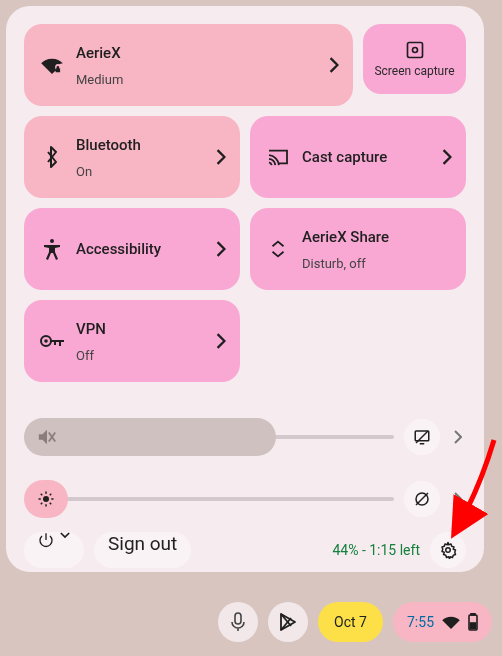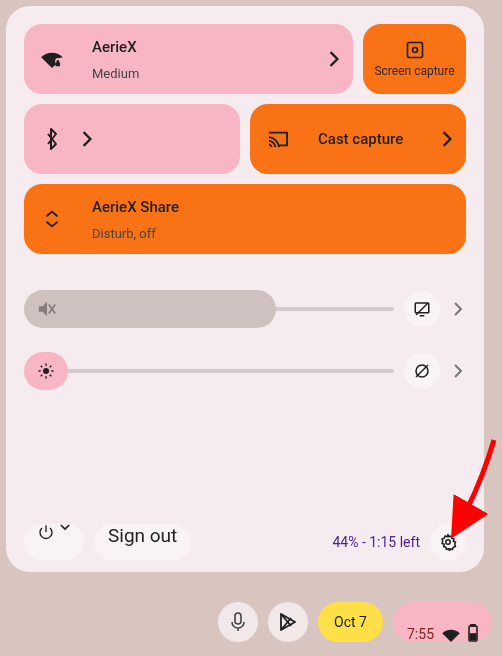--- a/index.html
+++ b/index.html
@@ -13,55 +13,55 @@
     .panel {
       position: absolute; top: 6px; left: 6px;
       width: 478px; height: 566px;
       background: #f6ecef;
       border-radius: 24px;
       padding: 18px 18px 12px 18px;
       display: flex; flex-direction: column;
     }
     .row { display: flex; gap: 10px; margin-bottom: 10px; }
     .tile {
-      background: #f97316;
+      background: #f9a8d4;
       border-radius: 18px;
       display: flex; align-items: center;
       padding: 14px 14px;
       cursor: pointer;
     }
     .tile.small { width: 103px; height: 70px; flex-direction: column; justify-content: center; gap: 4px; padding: 8px 4px; }
     .tile.small .lbl { font-size: 12px; text-align: center; color: #2a2a2a; line-height: 1.2; }
-    .tile.medium { flex: 1; height: 70px; gap: 16px; }
+    .tile.medium { flex: 1; height: 82px; }
     .tile.active { background: #f8b6c5; }
     .tile .icon { width: 28px; display: flex; justify-content: center; align-items: center; }
     .tile .txt { flex: 1; padding-left: 10px; }
     .tile .ttl { font-size: 15px; font-weight: 500; color: #1f1f1f; }
     .tile .sub { font-size: 13px; color: #444; margin-top: 10px; }
     .tile .chev { color: #333; }
     svg { display: block; }
     .sliders { margin-top: 26px; display: flex; flex-direction: column; gap: 24px; }
     .slider-row { display: flex; align-items: center; gap: 10px; }
     .track { position: relative; flex: 1; height: 38px; }
     .track-bg { position: absolute; left: 0; top: 50%; transform: translateY(-50%); height: 4px; width: 100%; background: #d3c8cb; border-radius: 2px; }
     .track-fill { position: absolute; left: 0; top: 0; height: 38px; border-radius: 19px; display: flex; align-items: center; padding-left: 12px; }
     .vol .track-fill { background: #cfc1c0; width: 68%; }
     .bri .track-fill { background: #f8b6c5; width: 12%; min-width: 38px; justify-content: center; padding-left: 0; }
     .circle-btn { width: 36px; height: 36px; border-radius: 50%; background: #faf3f5; display: flex; align-items: center; justify-content: center; cursor: pointer; }
     .mini-chev { color: #555; cursor: pointer; padding: 0 4px; }
     .bottom { margin-top: auto; display: flex; align-items: center; gap: 10px; padding-top: 14px; }
     .pill { background: #faf3f5; border-radius: 20px; height: 36px; display: flex; align-items: flex-start; padding: 0 14px; font-size: 19px; color: #222; cursor: pointer; gap: 6px; }
-    .battery-txt { font-size: 14px; color: #4c1d95; margin-left: auto; }
+    .battery-txt { font-size: 14px; color: #15803d; margin-left: auto; }
     .shelf {
       position: absolute; bottom: 14px; right: 10px;
       display: flex; align-items: center; gap: 10px;
     }
     .shelf .shbtn { width: 40px; height: 40px; border-radius: 50%; background: #f2e8ea; display: flex; align-items: center; justify-content: center; cursor: pointer; }
     .shelf .date { background: #fde047; height: 40px; border-radius: 20px; padding: 0 16px; display: flex; align-items: center; font-size: 14px; color: #222; cursor: pointer; }
-    .shelf .status { background: #f8b6c5; height: 40px; border-radius: 20px; padding: 0 14px; display: flex; align-items: flex-end; gap: 8px; font-size: 14px; color: #7f1d1d; cursor: pointer; }
+    .shelf .status { background: #f8b6c5; height: 40px; border-radius: 20px; padding: 0 14px; display: flex; align-items: center; gap: 8px; font-size: 14px; color: #0369a1; cursor: pointer; }
     .arrow {
       position: absolute; top: 435px; left: 444px;
       pointer-events: none;
     }
   </style>
 </head>
 <body>
 
 <div class="panel">
 
@@ -93,20 +93,24 @@
     </div>
   </div>
 
   <div class="row">
     <div class="tile medium active">
       <span class="icon">
           <svg width="18" height="22" viewBox="0 0 14 22" fill="none" stroke="#1f1f1f" stroke-width="2" stroke-linejoin="round">
             <path d="M3 6l8 10-5 5V1l5 5-8 10"></path>
           </svg>
         </span>
+      <div class="txt">
+        <div class="ttl">Bluetooth</div>
+        <div class="sub">On</div>
+      </div>
       <span class="chev">
           <svg width="10" height="16" viewBox="0 0 8 14" fill="none" stroke="#1f1f1f" stroke-width="2">
             <path d="M1 1l6 6-6 6"></path>
           </svg>
         </span>
     </div>
     <div class="tile medium">
       <span class="icon">
           <svg width="22" height="18" viewBox="0 0 24 20" fill="none" stroke="#1f1f1f" stroke-width="2">
             <path d="M2 3h20v14h-9"></path>
@@ -120,31 +124,67 @@
           <svg width="10" height="16" viewBox="0 0 8 14" fill="none" stroke="#1f1f1f" stroke-width="2">
             <path d="M1 1l6 6-6 6"></path>
           </svg>
         </span>
     </div>
   </div>
 
   <div class="row">
     <div class="tile medium">
       <span class="icon">
+          <svg width="20" height="22" viewBox="0 0 20 22" fill="#1f1f1f">
+            <circle cx="10" cy="3" r="2"></circle>
+            <path d="M2 7h16v2l-5 1v4l3 7-2 1-3-7h-2l-3 7-2-1 3-7v-4L2 9z"></path>
+          </svg>
+        </span>
+      <div class="txt">
+        <div class="ttl">Accessibility</div>
+      </div>
+      <span class="chev">
+          <svg width="10" height="16" viewBox="0 0 8 14" fill="none" stroke="#1f1f1f" stroke-width="2">
+            <path d="M1 1l6 6-6 6"></path>
+          </svg>
+        </span>
+    </div>
+    <div class="tile medium">
+      <span class="icon">
           <svg width="22" height="22" viewBox="0 0 24 24" fill="none" stroke="#1f1f1f" stroke-width="2">
             <path d="M6 9l6-5 6 5M6 15l6 5 6-5"></path>
           </svg>
         </span>
       <div class="txt">
         <div class="ttl">AerieX Share</div>
         <div class="sub">Disturb, off</div>
       </div>
     </div>
   </div>
 
+  <div class="row">
+    <div class="tile medium" style="max-width:216px">
+      <span class="icon">
+          <svg width="24" height="14" viewBox="0 0 24 14" fill="#1f1f1f">
+            <circle cx="6" cy="7" r="5" fill="none" stroke="#1f1f1f" stroke-width="2"></circle>
+            <circle cx="6" cy="7" r="1.8"></circle>
+            <path d="M11 6h13v2h-3v4h-2V8h-3v3h-2V8h-3z"></path>
+          </svg>
+        </span>
+      <div class="txt">
+        <div class="ttl">VPN</div>
+        <div class="sub">Off</div>
+      </div>
+      <span class="chev">
+          <svg width="10" height="16" viewBox="0 0 8 14" fill="none" stroke="#1f1f1f" stroke-width="2">
+            <path d="M1 1l6 6-6 6"></path>
+          </svg>
+        </span>
+    </div>
+  </div>
 
   <div class="sliders">
     <div class="slider-row vol">
       <div class="track">
         <div class="track-bg"></div>
         <div class="track-fill">
           <span>
               <svg width="22" height="20" viewBox="0 0 24 22" fill="#8a7d7c">
                 <path d="M3 8h4l5-5v16l-5-5H3z"></path>
                 <path d="M14 6l7 10M21 6l-7 10" stroke="#8a7d7c" stroke-width="2" fill="none"></path>

